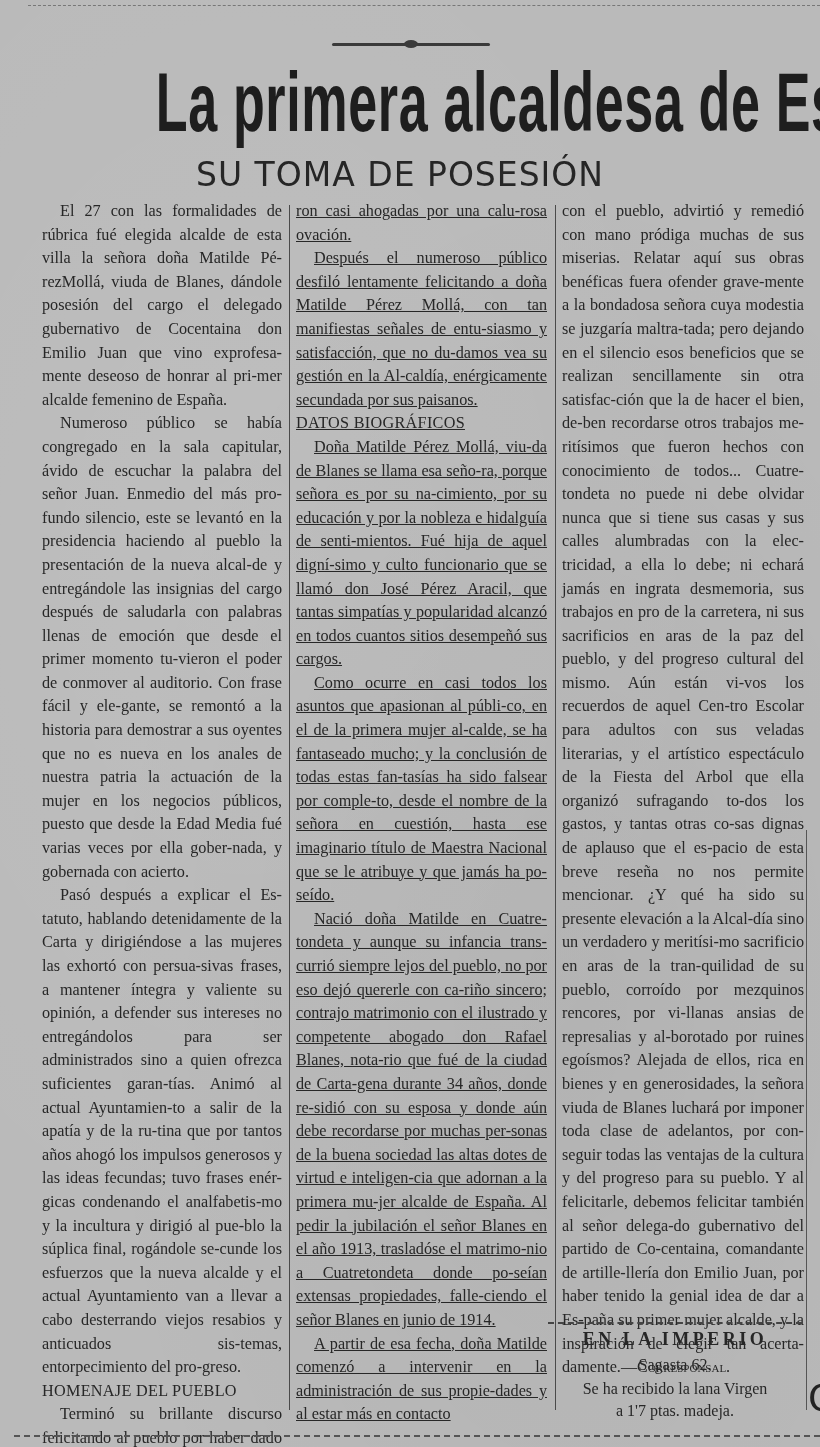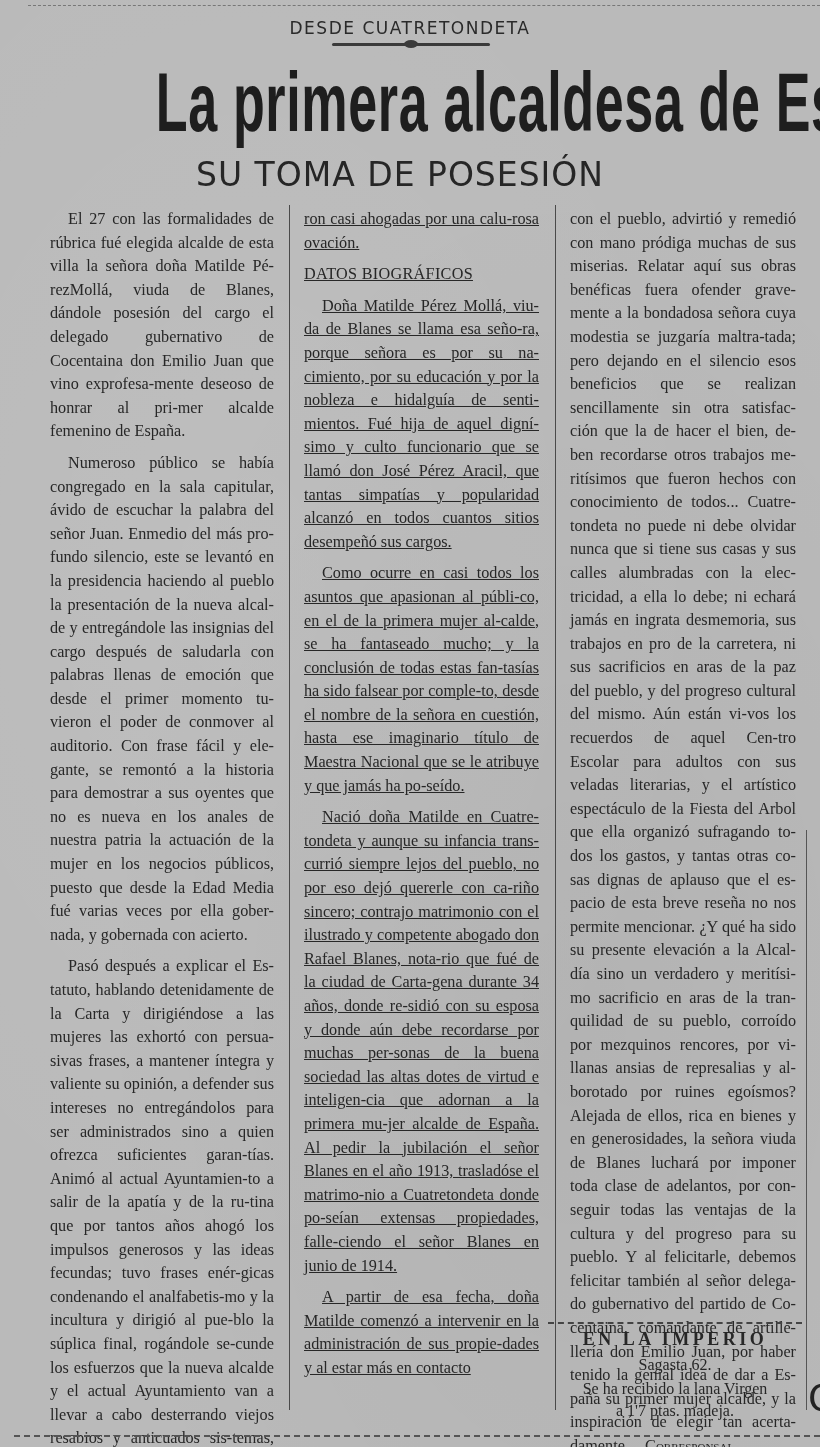--- a/index.html
+++ b/index.html
@@ -49,21 +49,21 @@
       position: absolute; left: 0; top: 155px; width: 800px; text-align: center;
       font-family: "DejaVu Sans", sans-serif; font-size: 33px; letter-spacing: 1px;
       color: #262626;
     }
     .col {
       position: absolute; top: 200px;
       font-size: 16.2px; line-height: 23.6px;
       text-align: justify;
       color: #272727;
     }
-    .col p { margin: 8px; text-indent: 18px; }
+    .col p { margin: 0; text-indent: 18px; }
     .col p.noindent { text-indent: 0; }
     .col .subtitle {
       text-align: left; text-indent: 0; letter-spacing: 0.3px;
     }
     .col1 { left: 42px; width: 240px; }
     .col2 { left: 296px; width: 251px; text-decoration: underline; }
     .col3 { left: 562px; width: 242px; }
     .vrule {
       position: absolute; width: 0; border-left: 1.5px solid #4a4a4a;
     }
@@ -90,21 +90,20 @@
       font-family: "DejaVu Sans", sans-serif;
     }
   </style>
 </head>
 <body>
 
 <div class="page">
 
   <div class="top-rule"></div>
 
-  <div class="section-tag">DESDE CUATRETONDETA</div>
   <div class="ornament"></div>
   <div class="ornament-center"></div>
 
   <h1 class="headline" style="margin:0;">La primera alcaldesa de España</h1>
 
   <h2 class="subhead" style="margin:0;font-weight:normal;">SU TOMA DE POSESIÓN</h2>
 
   <div class="vrule vr1"></div>
   <div class="vrule vr2"></div>
   <div class="vrule vr3"></div>
@@ -112,20 +111,21 @@
   <div class="col col1">
     <p>El 27 con las formalidades de rúbrica fué elegida alcalde de esta villa la señora doña Matilde Pé-rezMollá, viuda de Blanes, dándole posesión del cargo el delegado gubernativo de Cocentaina don Emilio Juan que vino exprofesa-mente deseoso de honrar al pri-mer alcalde femenino de España.</p>
     <p>Numeroso público se había congregado en la sala capitular, ávido de escuchar la palabra del señor Juan. Enmedio del más pro-fundo silencio, este se levantó en la presidencia haciendo al pueblo la presentación de la nueva alcal-de y entregándole las insignias del cargo después de saludarla con palabras llenas de emoción que desde el primer momento tu-vieron el poder de conmover al auditorio. Con frase fácil y ele-gante, se remontó a la historia para demostrar a sus oyentes que no es nueva en los anales de nuestra patria la actuación de la mujer en los negocios públicos, puesto que desde la Edad Media fué varias veces por ella gober-nada, y gobernada con acierto.</p>
     <p>Pasó después a explicar el Es-tatuto, hablando detenidamente de la Carta y dirigiéndose a las mujeres las exhortó con persua-sivas frases, a mantener íntegra y valiente su opinión, a defender sus intereses no entregándolos para ser administrados sino a quien ofrezca suficientes garan-tías. Animó al actual Ayuntamien-to a salir de la apatía y de la ru-tina que por tantos años ahogó los impulsos generosos y las ideas fecundas; tuvo frases enér-gicas condenando el analfabetis-mo y la incultura y dirigió al pue-blo la súplica final, rogándole se-cunde los esfuerzos que la nueva alcalde y el actual Ayuntamiento van a llevar a cabo desterrando viejos resabios y anticuados sis-temas, entorpecimiento del pro-greso.</p>
     <p class="subtitle">HOMENAJE DEL PUEBLO</p>
     <p>Terminó su brillante discurso felicitando al pueblo por haber dado a España la primera mujer alcalde y sus últimas frases fue-</p>
   </div>
 
   <div class="col col2">
     <p class="noindent">ron casi ahogadas por una calu-rosa ovación.</p>
+    <p>Después el numeroso público desfiló lentamente felicitando a doña Matilde Pérez Mollá, con tan manifiestas señales de entu-siasmo y satisfacción, que no du-damos vea su gestión en la Al-caldía, enérgicamente secundada por sus paisanos.</p>
     <p class="subtitle">DATOS BIOGRÁFICOS</p>
     <p>Doña Matilde Pérez Mollá, viu-da de Blanes se llama esa seño-ra, porque señora es por su na-cimiento, por su educación y por la nobleza e hidalguía de senti-mientos. Fué hija de aquel digní-simo y culto funcionario que se llamó don José Pérez Aracil, que tantas simpatías y popularidad alcanzó en todos cuantos sitios desempeñó sus cargos.</p>
     <p>Como ocurre en casi todos los asuntos que apasionan al públi-co, en el de la primera mujer al-calde, se ha fantaseado mucho; y la conclusión de todas estas fan-tasías ha sido falsear por comple-to, desde el nombre de la señora en cuestión, hasta ese imaginario título de Maestra Nacional que se le atribuye y que jamás ha po-seído.</p>
     <p>Nació doña Matilde en Cuatre-tondeta y aunque su infancia trans-currió siempre lejos del pueblo, no por eso dejó quererle con ca-riño sincero; contrajo matrimonio con el ilustrado y competente abogado don Rafael Blanes, nota-rio que fué de la ciudad de Carta-gena durante 34 años, donde re-sidió con su esposa y donde aún debe recordarse por muchas per-sonas de la buena sociedad las altas dotes de virtud e inteligen-cia que adornan a la primera mu-jer alcalde de España. Al pedir la jubilación el señor Blanes en el año 1913, trasladóse el matrimo-nio a Cuatretondeta donde po-seían extensas propiedades, falle-ciendo el señor Blanes en junio de 1914.</p>
     <p>A partir de esa fecha, doña Matilde comenzó a intervenir en la administración de sus propie-dades y al estar más en contacto</p>
   </div>
 
   <div class="col col3">
     <p class="noindent"><span>con el pueblo, advirtió y remedió con mano pródiga muchas de sus miserias. Relatar aquí sus obras benéficas fuera ofender grave-mente a la bondadosa señora cuya modestia se juzgaría maltra-tada; pero dejando en el silencio esos beneficios que se realizan sencillamente sin otra satisfac-ción que la de hacer el bien, de-ben recordarse otros trabajos me-ritísimos que fueron hechos con conocimiento de todos... Cuatre-tondeta no puede ni debe olvidar nunca que si tiene sus casas y sus calles alumbradas con la elec-tricidad, a ella lo debe; ni echará jamás en ingrata desmemoria, sus trabajos en pro de la carretera, ni sus sacrificios en aras de la paz del pueblo, y del progreso cultural del mismo. Aún están vi-vos los recuerdos de aquel Cen-tro Escolar para adultos con sus veladas literarias, y el artístico espectáculo de la Fiesta del Arbol que ella organizó sufragando to-dos los gastos, y tantas otras co-sas dignas de aplauso que el es-pacio de esta breve reseña no nos permite mencionar. ¿Y qué ha sido su presente elevación a la Alcal-día sino un verdadero y meritísi-mo sacrificio en aras de la tran-quilidad de su pueblo, corroído por mezquinos rencores, por vi-llanas ansias de represalias y al-borotado por ruines egoísmos? Alejada de ellos, rica en bienes y en generosidades, la señora viuda de Blanes luchará por imponer toda clase de adelantos, por con-seguir todas las ventajas de la cultura y del progreso para su pueblo. Y al felicitarle, debemos felicitar también al señor delega-do gubernativo del partido de Co-centaina, comandante de artille-llería don Emilio Juan, por haber tenido la genial idea de dar a Es-paña su primer mujer alcalde, y la inspiración de elegir tan acerta-damente.</span><span class="signature">—Corresponsal.</span></p>
   </div>

